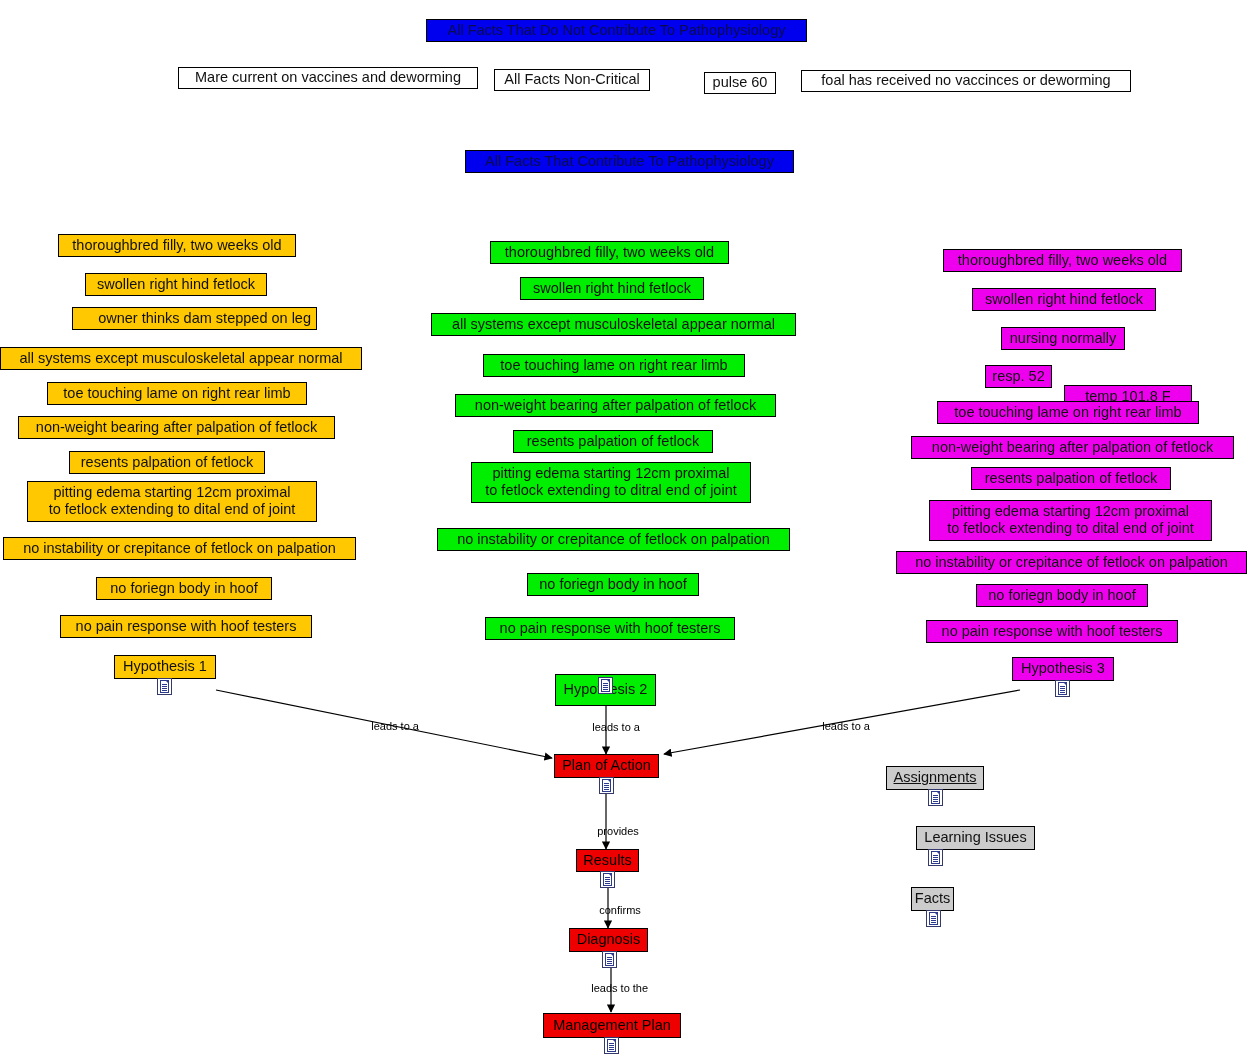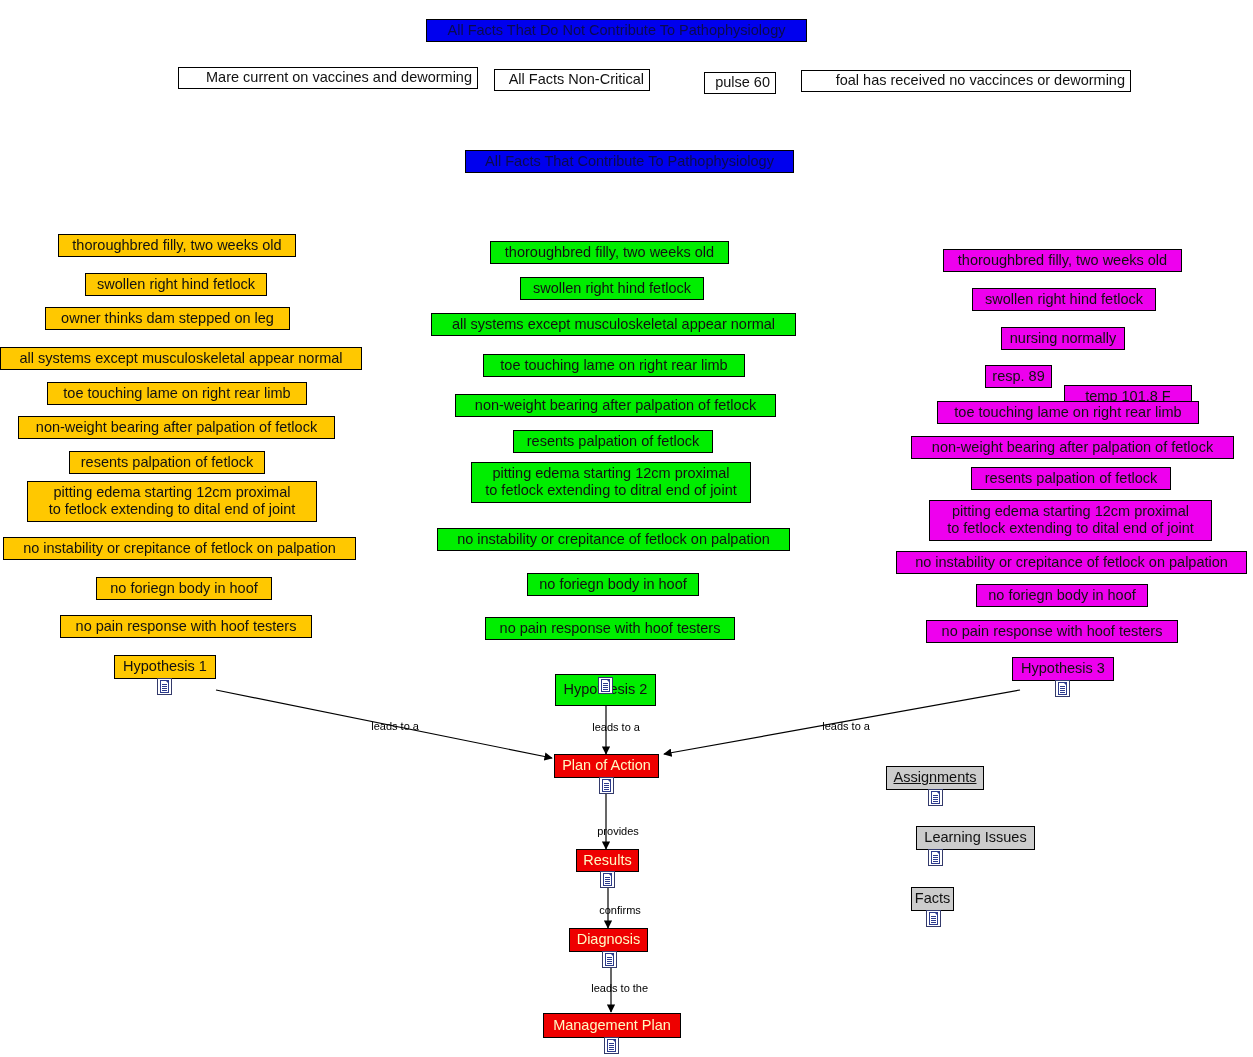--- a/index.html
+++ b/index.html
@@ -37,23 +37,23 @@
     white-space: pre;
     display: flex;
     align-items: center;
     justify-content: center;
     padding: 1px 5px 2px 5px;
   }
   .node.blue   { background: #0000ee; border-color: #000000; color: #0b0b4d; }
   .node.gold   { background: #ffc800; }
   .node.green  { background: #00ee00; }
   .node.magenta{ background: #ee00ee; }
-  .node.red    { background: #ee0000; color: #fef9c3; }
+  .node.red    { background: #ee0000; color: #000000; }
   .node.gray   { background: #cccccc; }
-  .node.plain  { background: #ffffff; justify-content: flex-end; }
+  .node.plain  { background: #ffffff; }
   .node.two-line { line-height: 1.14; }
 
   .doc-icon {
     position: absolute;
     width: 15px;
     height: 17px;
     box-sizing: border-box;
     border: 1px solid #333a6b;
     background: #ffffff;
   }
@@ -140,21 +140,21 @@
   <div class="node plain" style="left:801px; top:70px; width:330px; height:22px;">
     <span>foal has received no vaccinces or deworming</span>
   </div>
 
   <div class="node gold" style="left:58px; top:234px; width:238px; height:23px;">
     <span>thoroughbred filly, two weeks old</span>
   </div>
   <div class="node gold" style="left:85px; top:273px; width:182px; height:23px;">
     <span>swollen right hind fetlock</span>
   </div>
-  <div class="node gold" style="left:45px; top:307px; width:245px; height:23px;">
+  <div class="node gold" style="left:72px; top:307px; width:245px; height:23px;justify-content:flex-end;">
     <span>owner thinks dam stepped on leg</span>
   </div>
   <div class="node gold" style="left:0px; top:347px; width:362px; height:23px;">
     <span>all systems except musculoskeletal appear normal</span>
   </div>
   <div class="node gold" style="left:47px; top:382px; width:260px; height:23px;">
     <span>toe touching lame on right rear limb</span>
   </div>
   <div class="node gold" style="left:18px; top:416px; width:317px; height:23px;">
     <span>non-weight bearing after palpation of fetlock</span>
@@ -225,21 +225,21 @@
   <div class="node magenta" style="left:943px; top:249px; width:239px; height:23px;">
     <span>thoroughbred filly, two weeks old</span>
   </div>
   <div class="node magenta" style="left:972px; top:288px; width:184px; height:23px;">
     <span>swollen right hind fetlock</span>
   </div>
   <div class="node magenta" style="left:1001px; top:327px; width:124px; height:23px;">
     <span>nursing normally</span>
   </div>
   <div class="node magenta" style="left:985px; top:365px; width:67px; height:23px;">
-    <span>resp. 89</span>
+    <span>resp. 52</span>
   </div>
   <div class="node magenta" style="left:1064px; top:365px; width:128px; height:23px;margin-top:20px;">
     <span>temp 101.8 F</span>
   </div>
   <div class="node magenta" style="left:937px; top:401px; width:262px; height:23px;">
     <span>toe touching lame on right rear limb</span>
   </div>
   <div class="node magenta" style="left:911px; top:436px; width:323px; height:23px;">
     <span>non-weight bearing after palpation of fetlock</span>
   </div>

